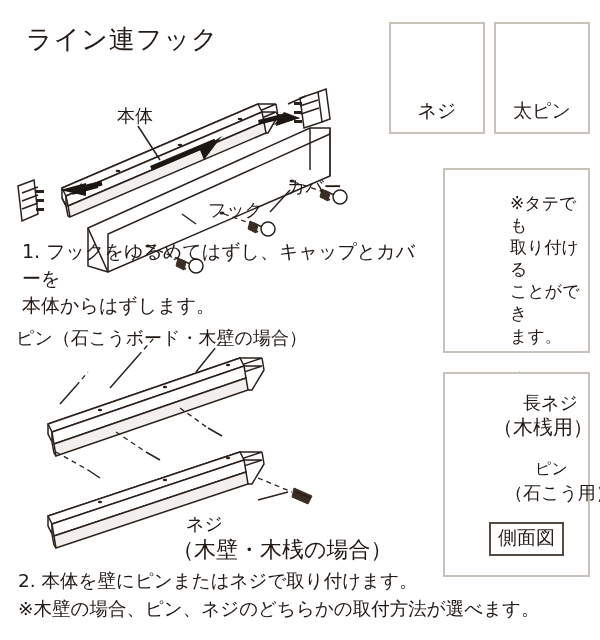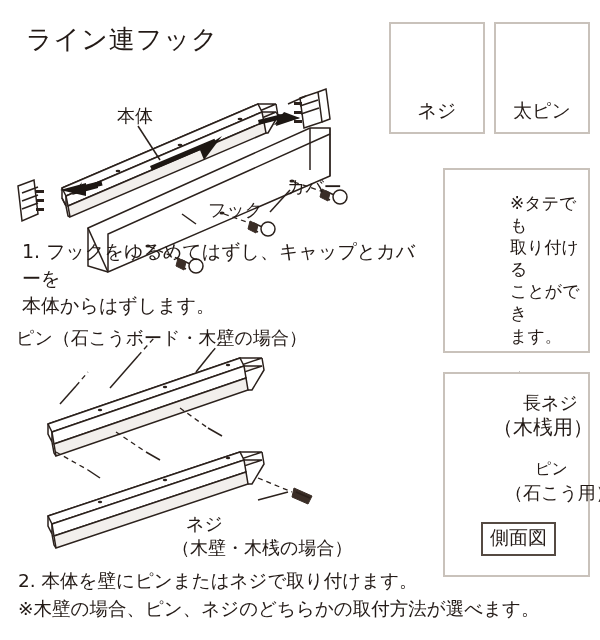--- a/index.html
+++ b/index.html
@@ -329,21 +329,21 @@
 
   <div class="lbl lbl-big" style="left:117px; top:105px;">本体</div>
   <div class="lbl lbl-big" style="left:287px; top:176px;">カバー</div>
   <div class="lbl lbl-big" style="left:208px; top:199px;">フック</div>
 
   <div class="body-text step1">1. フックをゆるめてはずし、キャップとカバーを
 本体からはずします。</div>
 
   <div class="lbl" style="left:16px; top:327px; font-size:18px;">ピン（石こうボード・木壁の場合）</div>
   <div class="lbl" style="left:186px; top:513px; font-size:18px;">ネジ</div>
-  <div class="lbl" style="left:172px; top:537px; font-size:18px;">（木壁・木桟の場合）</div>
+  <div class="lbl" style="left:172px; top:537px; font-size:22px;">（木壁・木桟の場合）</div>
 
   <div class="body-text step2">2. 本体を壁にピンまたはネジで取り付けます。</div>
   <div class="body-text note2">※木壁の場合、ピン、ネジのどちらかの取付方法が選べます。</div>
 
   <div class="box box-parts-screw">
     <div class="box-caption" style="bottom:8px;">ネジ</div>
   </div>
 
   <div class="box box-vertical">
     <div class="body-text" style="left:65px; top:22px; width:80px; font-size:17px; line-height:1.3;">※タテでも
@@ -354,16 +354,16 @@
 
   <div class="box box-parts-pin">
     <div class="box-caption" style="bottom:8px;">太ピン</div>
   </div>
 
   <div class="box box-side">
     <div class="lbl" style="left:78px; top:18px; font-size:18px;">長ネジ</div>
     <div class="lbl" style="left:48px; top:41px; font-size:20px;">（木桟用）</div>
     <div class="lbl" style="left:90px; top:85px; font-size:16px;">ピン</div>
     <div class="lbl" style="left:60px; top:108px; font-size:18px;">（石こう用）</div>
-    <div class="sidefig-label" style="left:36px; top:148px;text-align:right;">側面図</div>
+    <div class="sidefig-label" style="left:44px; top:148px;text-align:right;">側面図</div>
   </div>
 
 </div>
 
 </body></html>

